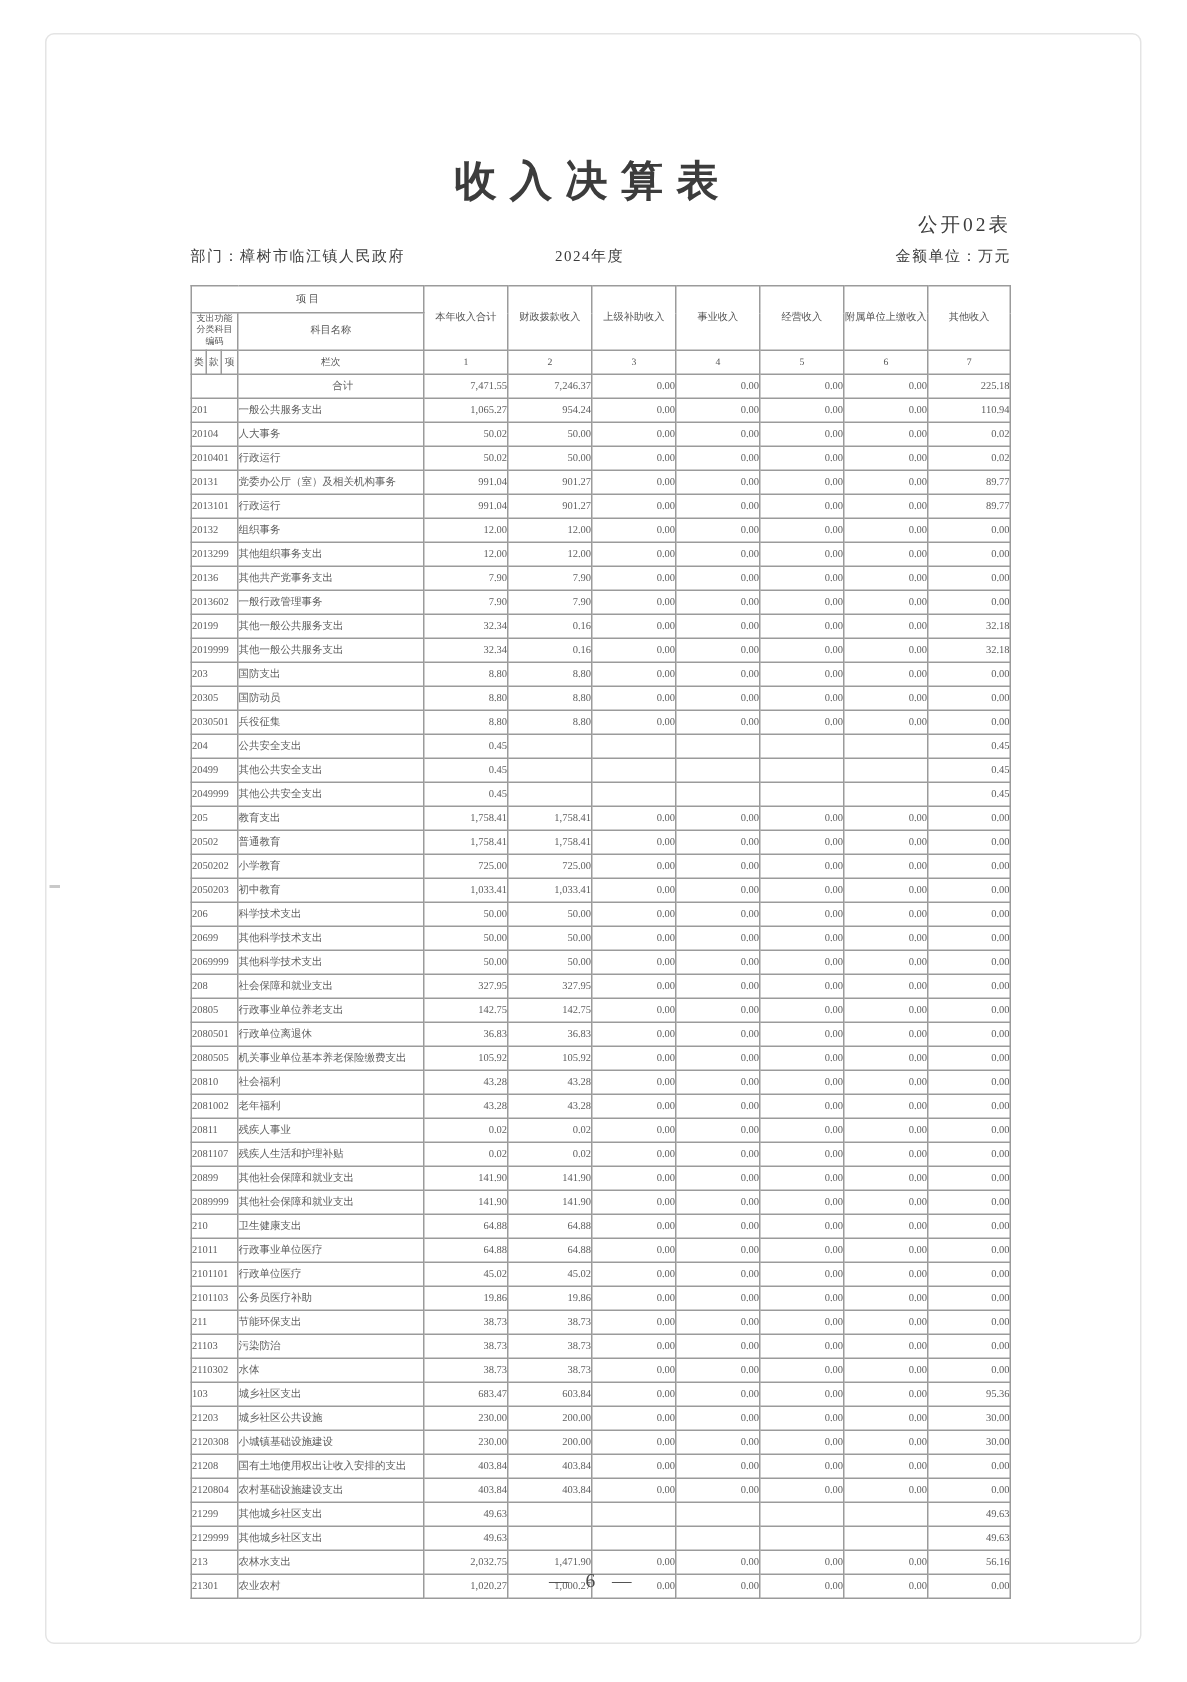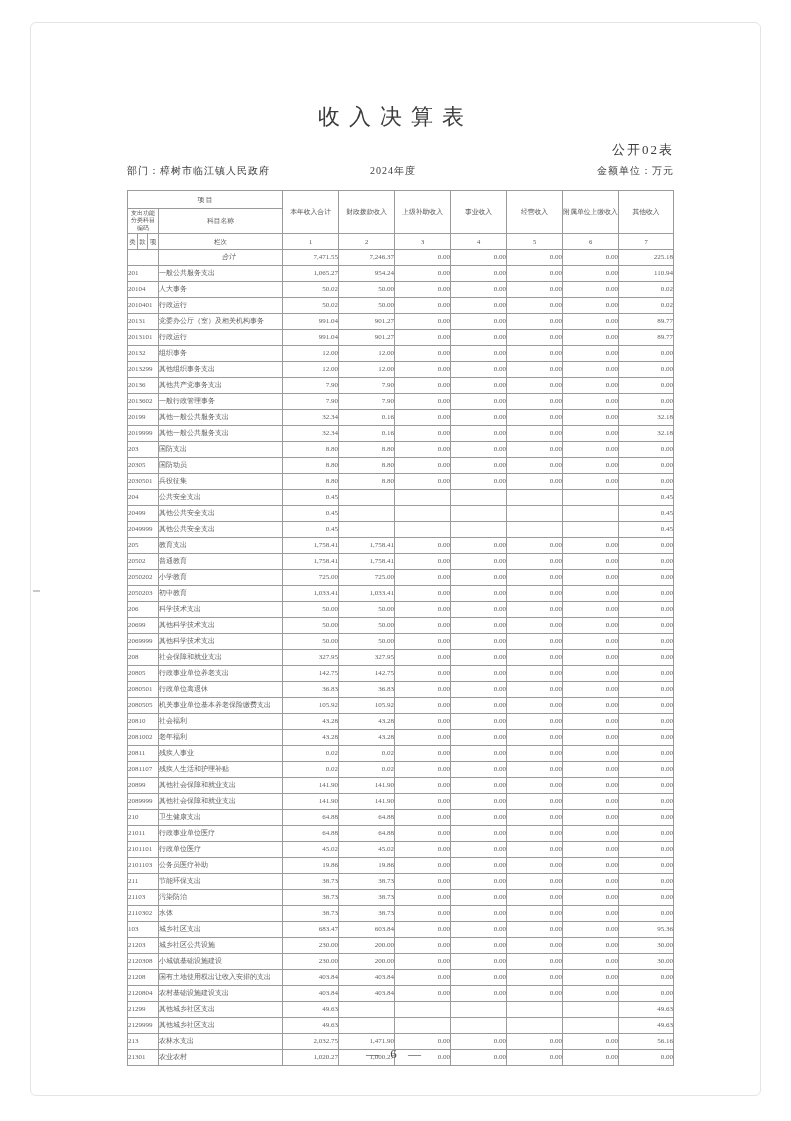--- a/index.html
+++ b/index.html
@@ -8,21 +8,21 @@
     font-family:"Liberation Serif","DejaVu Serif",serif;color:#444;
     overflow:hidden;
   }
   .scan-edge{
     position:absolute;left:30px;top:22px;width:729px;height:1072px;
     border:1px solid #e4e4e4;border-radius:6px;pointer-events:none;
   }
   .speck{position:absolute;left:33px;top:590px;width:7px;height:2px;background:#c9c9c9;}
   .title{
     position:absolute;top:102px;left:0;width:100%;text-align:center;
-    font-size:22px;letter-spacing:9px;font-weight:normal;color:#3c3c3c;
+    font-size:28px;letter-spacing:9px;font-weight:bold;color:#3c3c3c;
   }
   .pub-label{
     position:absolute;top:141px;left:127px;width:547px;text-align:right;
     font-size:13px;letter-spacing:2px;color:#3c3c3c;
   }
   .meta{position:absolute;top:164px;left:127px;width:547px;height:18px;font-size:10px;color:#3c3c3c;}
   .meta .dept{position:absolute;left:0;top:0;letter-spacing:1px;}
   .meta .year{position:absolute;left:243px;top:0;letter-spacing:1px;}
   .meta .unit{position:absolute;right:0;top:0;letter-spacing:1px;margin-left:48px;}
   table.sheet{
@@ -33,21 +33,21 @@
     border:1px solid #9b9b9b;padding:0;height:15px;line-height:1.1;
     font-size:7px;color:#5f5f5f;overflow:hidden;white-space:nowrap;
   }
   tr.h1 td{height:17px;text-align:center;font-size:6.8px;color:#555;}
   tr.h2 td{height:24px;text-align:center;font-size:6.8px;color:#555;}
   tr.h2 td.codehead{white-space:normal;font-size:6px;line-height:1.2;padding:0 1px;}
   tr.h3 td{height:15px;text-align:center;font-size:6.5px;color:#555;}
   td.colhead{white-space:normal;font-size:6.3px;line-height:1.15;padding:0 2px;}
   td.code{text-align:left;padding-left:2px;font-size:6px;color:#6a6a6a;}
   td.name{text-align:left;padding-left:4px;font-size:6.8px;}
-  td.name.c{text-align:center;padding-left:16px;font-style:italic;}
+  td.name.c{text-align:center;padding-left:16px;}
   td.num{text-align:right;padding-right:5px;font-size:6.8px;}
   .pageno{
     position:absolute;top:1046px;left:0;width:100%;text-align:center;
     font-size:13px;letter-spacing:4px;color:#4a4a4a;
   }
 </style>
 </head>
 <body>
 
 <div class="page">

